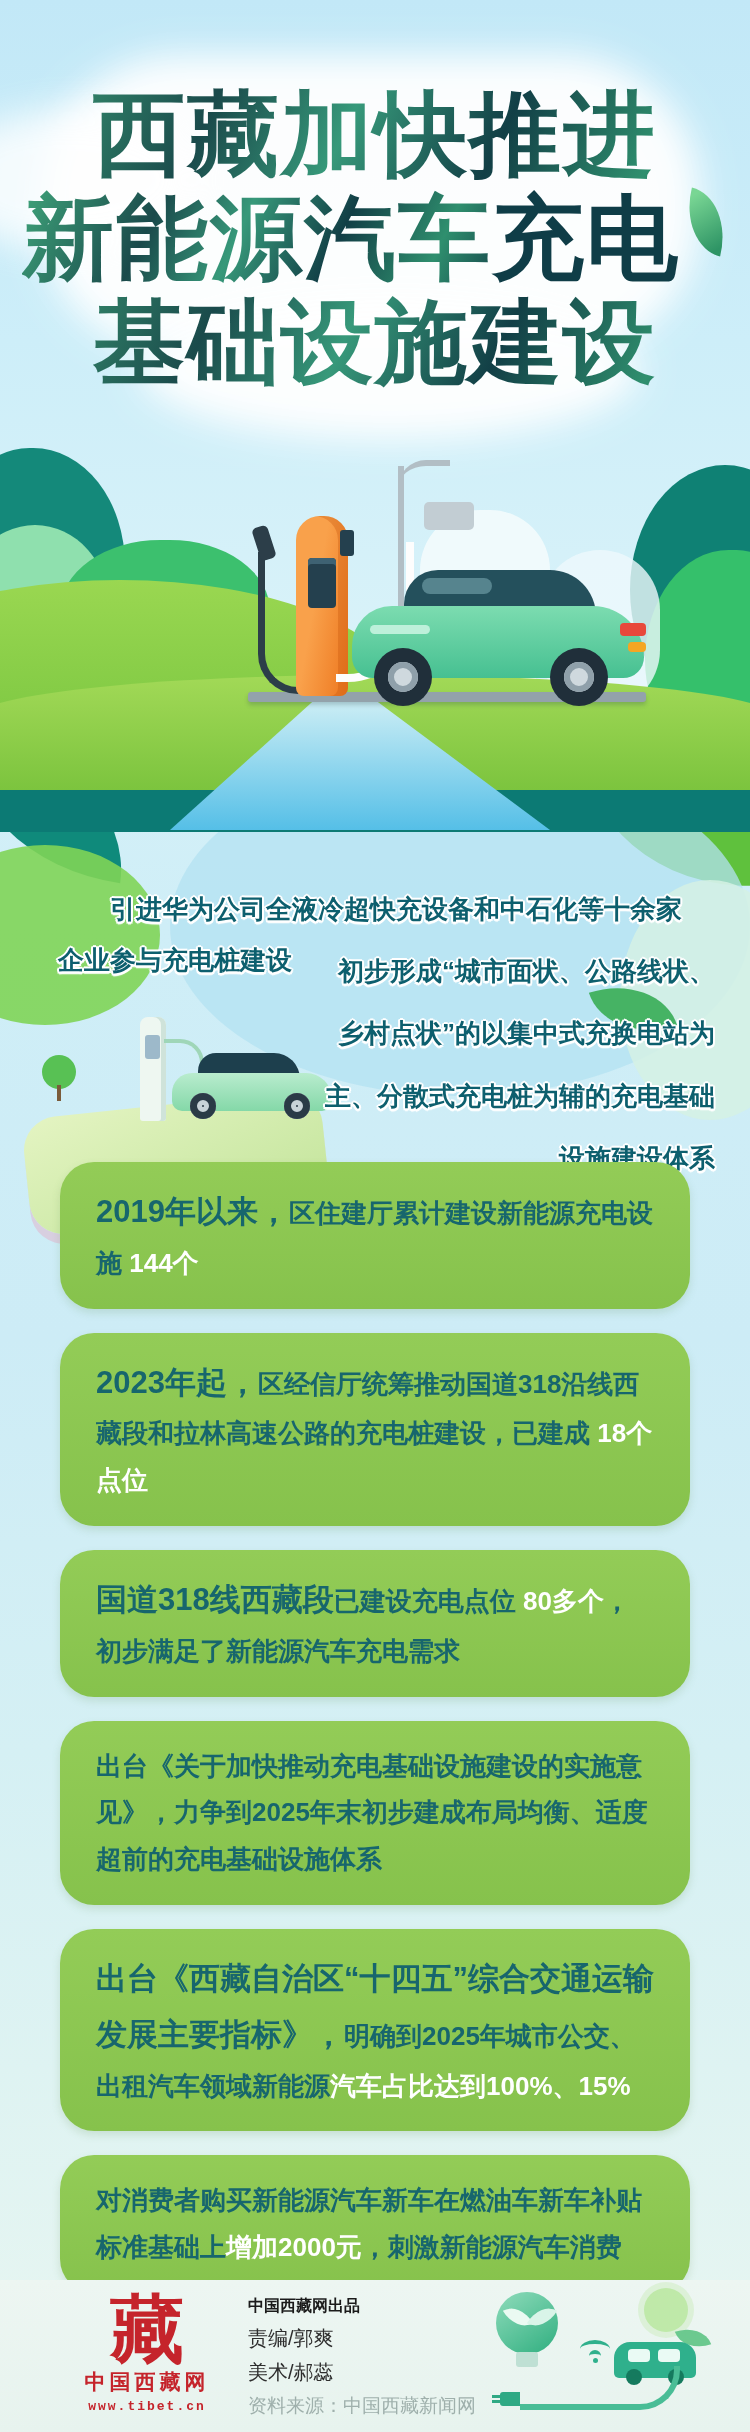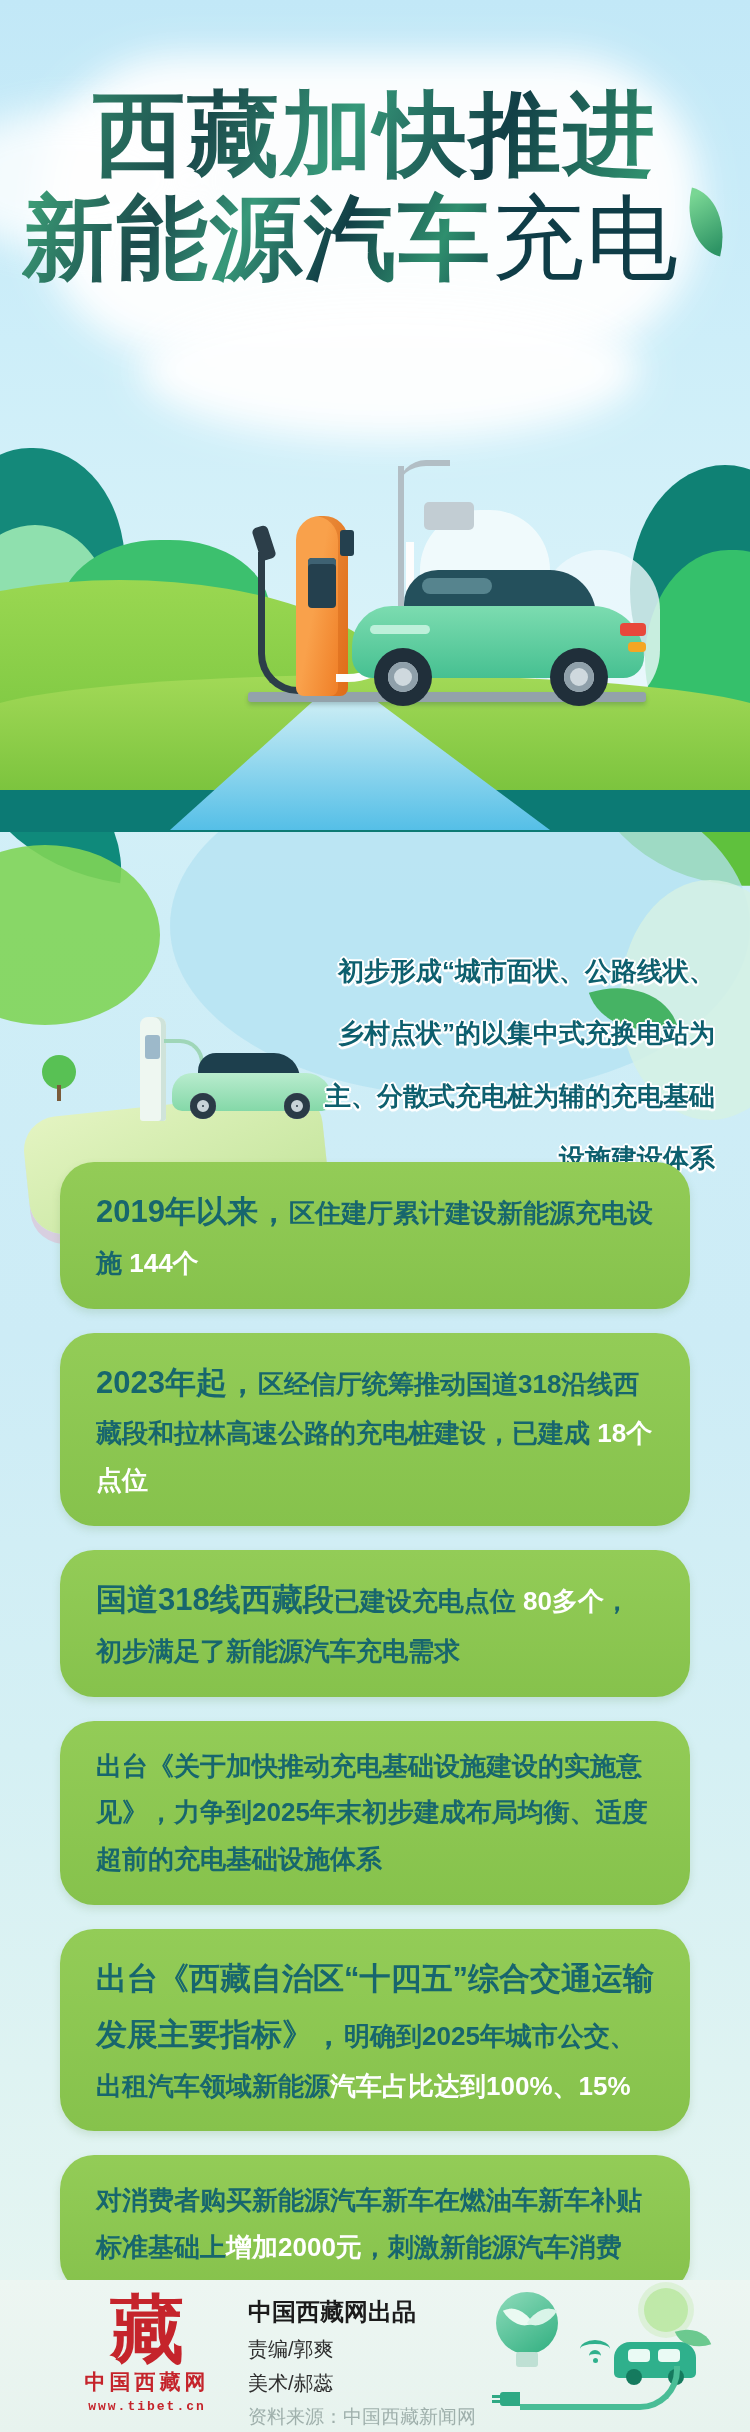--- a/index.html
+++ b/index.html
@@ -13,21 +13,21 @@
   .cloud{position:absolute;background:#fff;border-radius:50%;filter:blur(18px);opacity:.95;}
   .cloud.c1{left:40px;top:55px;width:660px;height:300px;border-radius:140px;}
   .cloud.c2{left:140px;top:300px;width:500px;height:140px;}
   .cloud.c3{left:-60px;top:110px;width:260px;height:140px;opacity:.8;}
   .title-block{position:absolute;top:82px;left:0;width:750px;text-align:center;z-index:3;line-height:104px;font-weight:900;letter-spacing:2px;}
   .t-line{font-size:92px;white-space:nowrap;}
   .t-grad{
     background-image:linear-gradient(115deg,#3fa57b 0%,#1a4a4b 28%,#37997a 46%,#123f46 66%,#2f8f6e 86%,#16494c 100%);
     -webkit-background-clip:text;background-clip:text;color:transparent;
   }
-  .t-emph{color:#0f3d47;font-weight:400;}
+  .t-emph{color:#0f3d47;font-weight:700;}
   .leaf-glyph{display:inline-block;width:44px;height:60px;margin-left:4px;vertical-align:18px;
     background:linear-gradient(135deg,#79d694 10%,#2e9465 90%);
     border-radius:0 100% 0 100%;transform:rotate(14deg);}
   
   .hero{position:absolute;top:430px;left:0;width:750px;height:340px;z-index:1;}
   .shape{position:absolute;}
   .tree-dark-l{left:-55px;top:18px;width:180px;height:230px;background:#14897a;border-radius:48% 52% 46% 54%;}
   .tree-mint-l{left:-40px;top:95px;width:150px;height:170px;background:#8fe0ae;border-radius:50%;}
   .tree-green-l{left:60px;top:110px;width:210px;height:150px;background:#3cc06e;border-radius:50% 50% 45% 55%;}
   .tree-dark-r{right:-70px;top:35px;width:190px;height:250px;background:#0f8174;border-radius:50%;}
@@ -93,21 +93,21 @@
   .seg-big{font-size:31px;}
   .seg-white{color:#ffffff;}
   .seg-line{display:block;font-size:29px;}
   
   .footer{position:absolute;left:0;top:2280px;width:750px;height:152px;background:linear-gradient(180deg,#edf6f2,#e7f3ee);z-index:5;}
   .logo-box{position:absolute;left:72px;top:10px;width:150px;text-align:center;}
   .logo-glyph{font-family:"DejaVu Serif","Liberation Serif",serif;font-size:74px;line-height:78px;color:#c5242b;font-weight:900;}
   .logo-cn{color:#c5242b;font-size:21px;font-weight:900;letter-spacing:4px;margin-top:0;}
   .logo-url{color:#c5242b;font-size:13px;font-weight:bold;letter-spacing:2px;font-family:Liberation Mono, monospace;margin-top:3px;}
   .credits{position:absolute;left:248px;top:16px;width:260px;}
-  .credit-produced{font-size:24px;font-weight:bold;color:#1b1b1b;margin-bottom:8px;}
+  .credit-produced{font-size:16px;font-weight:bold;color:#1b1b1b;margin-bottom:8px;}
   .credit-line{font-size:20px;color:#2e2e2e;margin-bottom:7px;}
   .credit-source{font-size:19px;color:#9fb0ac;font-family:"Liberation Serif","DejaVu Serif",serif;}
   .f-illus{position:absolute;right:48px;top:8px;width:210px;height:130px;}
   .f-bulb{position:absolute;left:4px;top:4px;width:62px;height:62px;background:linear-gradient(145deg,#8fdcbb,#2fae7f);border-radius:50%;}
   .f-bulb-base{position:absolute;left:24px;top:64px;width:22px;height:15px;background:#bfe0d4;border-radius:3px;}
   .f-sprout-l{position:absolute;left:12px;top:12px;width:20px;height:26px;background:#eafaf2;border-radius:0 100% 0 100%;transform:rotate(-30deg);}
   .f-sprout-r{position:absolute;left:36px;top:12px;width:20px;height:26px;background:#d9f4e8;border-radius:100% 0 100% 0;transform:rotate(30deg);}
   .f-sun{position:absolute;left:152px;top:0;width:44px;height:44px;background:#bfe9a9;border-radius:50%;box-shadow:0 0 0 6px rgba(191,233,169,.35);}
   .f-leaf{position:absolute;left:186px;top:38px;width:30px;height:24px;background:#6cc98f;border-radius:0 100% 0 100%;transform:rotate(-20deg);}
   .f-wifi{position:absolute;left:88px;top:52px;width:30px;height:18px;border-top:4px solid #2fb08c;border-radius:50% 50% 0 0;}
@@ -128,20 +128,21 @@
 
 <div class="poster">
 
   <div class="cloud c1"></div>
   <div class="cloud c2"></div>
   <div class="cloud c3"></div>
 
   <div class="title-block">
     <div class="t-line t-grad">西藏加快推进</div>
     <div class="t-line"><span class="t-grad">新能源汽车</span><span class="t-emph">充电</span><span class="leaf-glyph"></span></div>
+    <div class="t-line t-grad">基础设施建设</div>
   </div>
 
   <div class="hero">
     <div class="shape tree-dark-l"></div>
     <div class="shape tree-mint-l"></div>
     <div class="shape tree-green-l"></div>
     <div class="shape hill-far"></div>
     <div class="shape tree-dark-r"></div>
     <div class="shape tree-green-r"></div>
     <div class="shape white-blob1"></div>
@@ -175,20 +176,21 @@
     </div>
   </div>
 
   <div class="deco d-teal-leaf"></div>
   <div class="deco d-green-tr"></div>
   <div class="deco d-blue-big"></div>
   <div class="deco d-mint-r"></div>
   <div class="deco d-green-l"></div>
   <div class="deco d-leaf-s"></div>
 
+  <p class="intro p2">引进华为公司全液冷超快充设备和中石化等十余家企业参与充电桩建设</p>
   <p class="intro p3">初步形成“城市面状、公路线状、乡村点状”的以集中式充换电站为主、分散式充电桩为辅的充电基础设施建设体系</p>
 
   <div class="mini">
     <div class="m-platform"></div>
     <div class="m-tree"></div>
     <div class="m-trunk"></div>
     <div class="m-pile"></div>
     <div class="m-pile-screen"></div>
     <div class="m-cable"></div>
     <div class="m-car">

